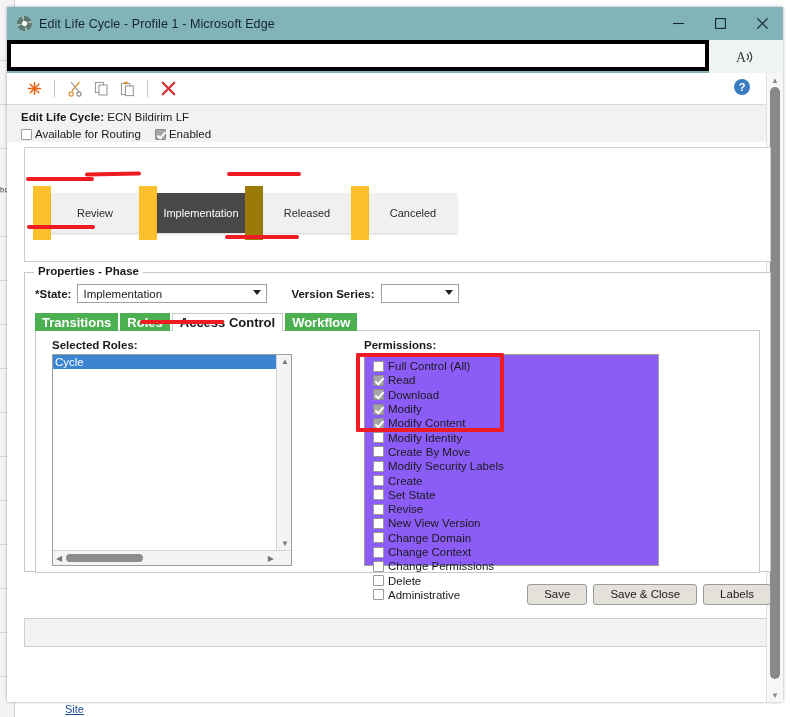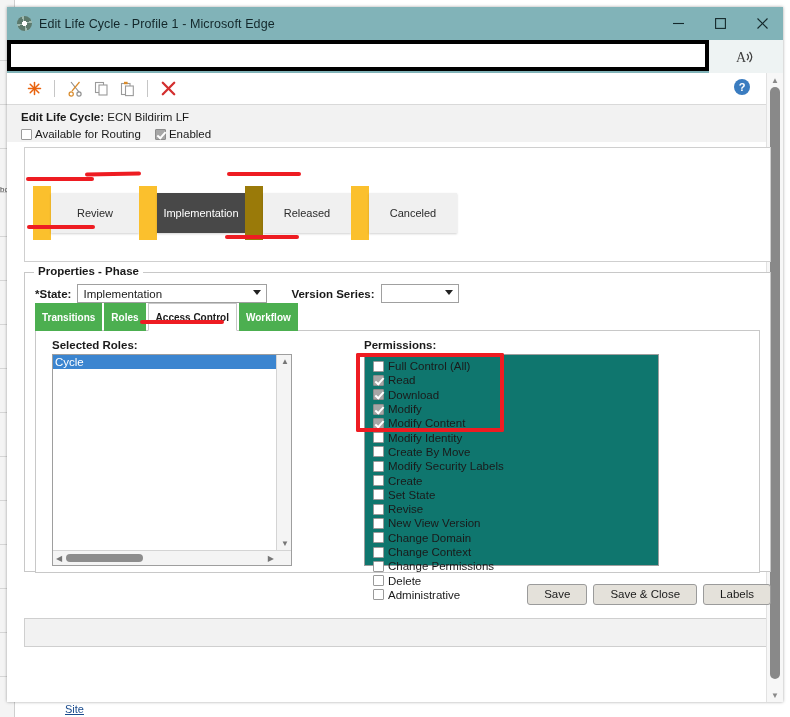--- a/index.html
+++ b/index.html
@@ -379,25 +379,25 @@
   
   #tabstrip {
     margin-top: 10px;
     display: flex;
     align-items: flex-end;
     height: 18px;
     position: relative;
     z-index: 5;
   }
   .tab {
-    height: 28px;
+    height: 18px;
     padding: 0 7px;
     display: flex;
     align-items: center;
-    font-size: 10px;
+    font-size: 13px;
     font-weight: bold;
     color: #ffffff;
     background: #4caf50;
     margin-right: 2px;
     box-sizing: border-box;
   }
   .tab.active {
     background: #ffffff;
     color: #1a1a1a;
     border: 1px solid #c8c8c8;
@@ -476,21 +476,21 @@
 
   
   #perm-col {
     margin-left: 50px;
     position: relative;
   }
   #perm-box {
     width: 295px;
     height: 212px;
     border: 1px solid #9e9e9e;
-    background: #0f766e;
+    background: #8b5cf6;
     box-sizing: border-box;
     padding: 4px 0 0 8px;
   }
   .perm-row {
     display: flex;
     align-items: center;
     gap: 4px;
     height: 14.3px;
   }
   .perm-label {

